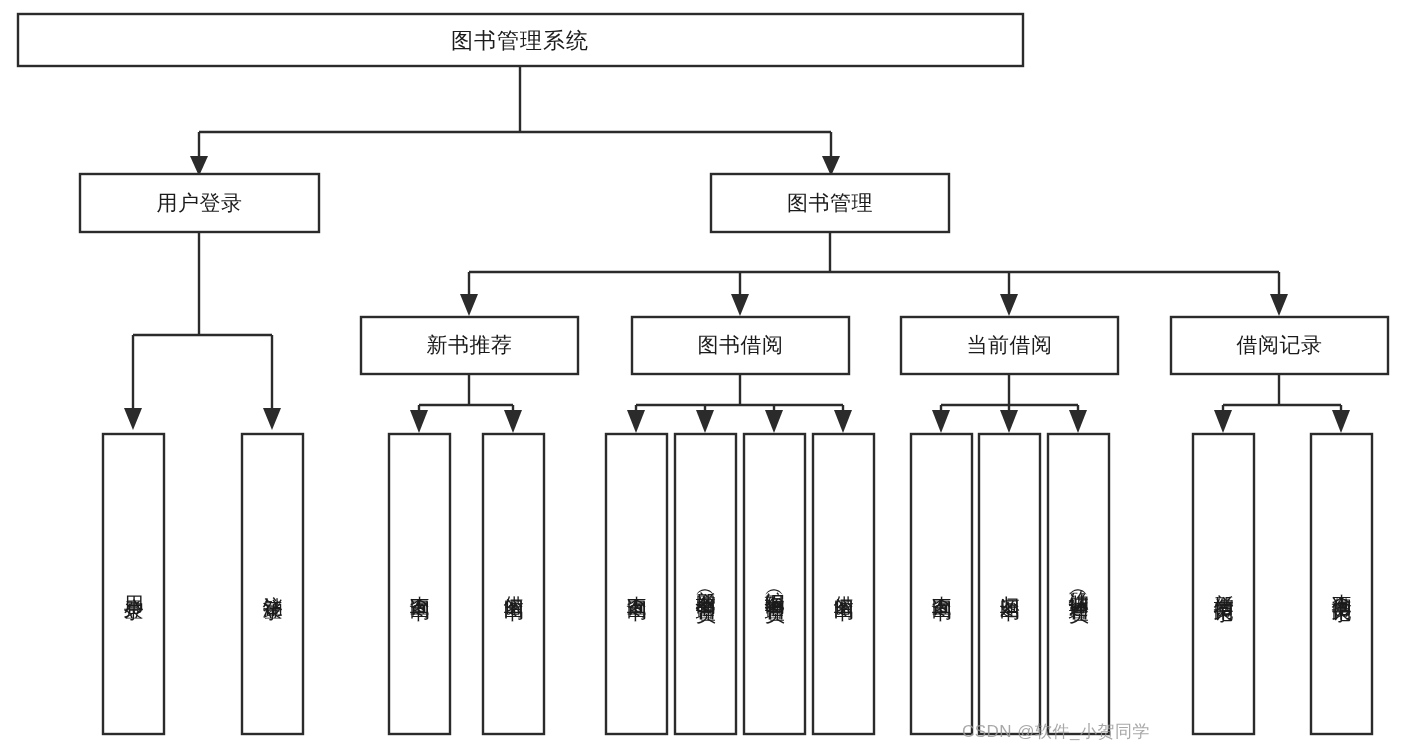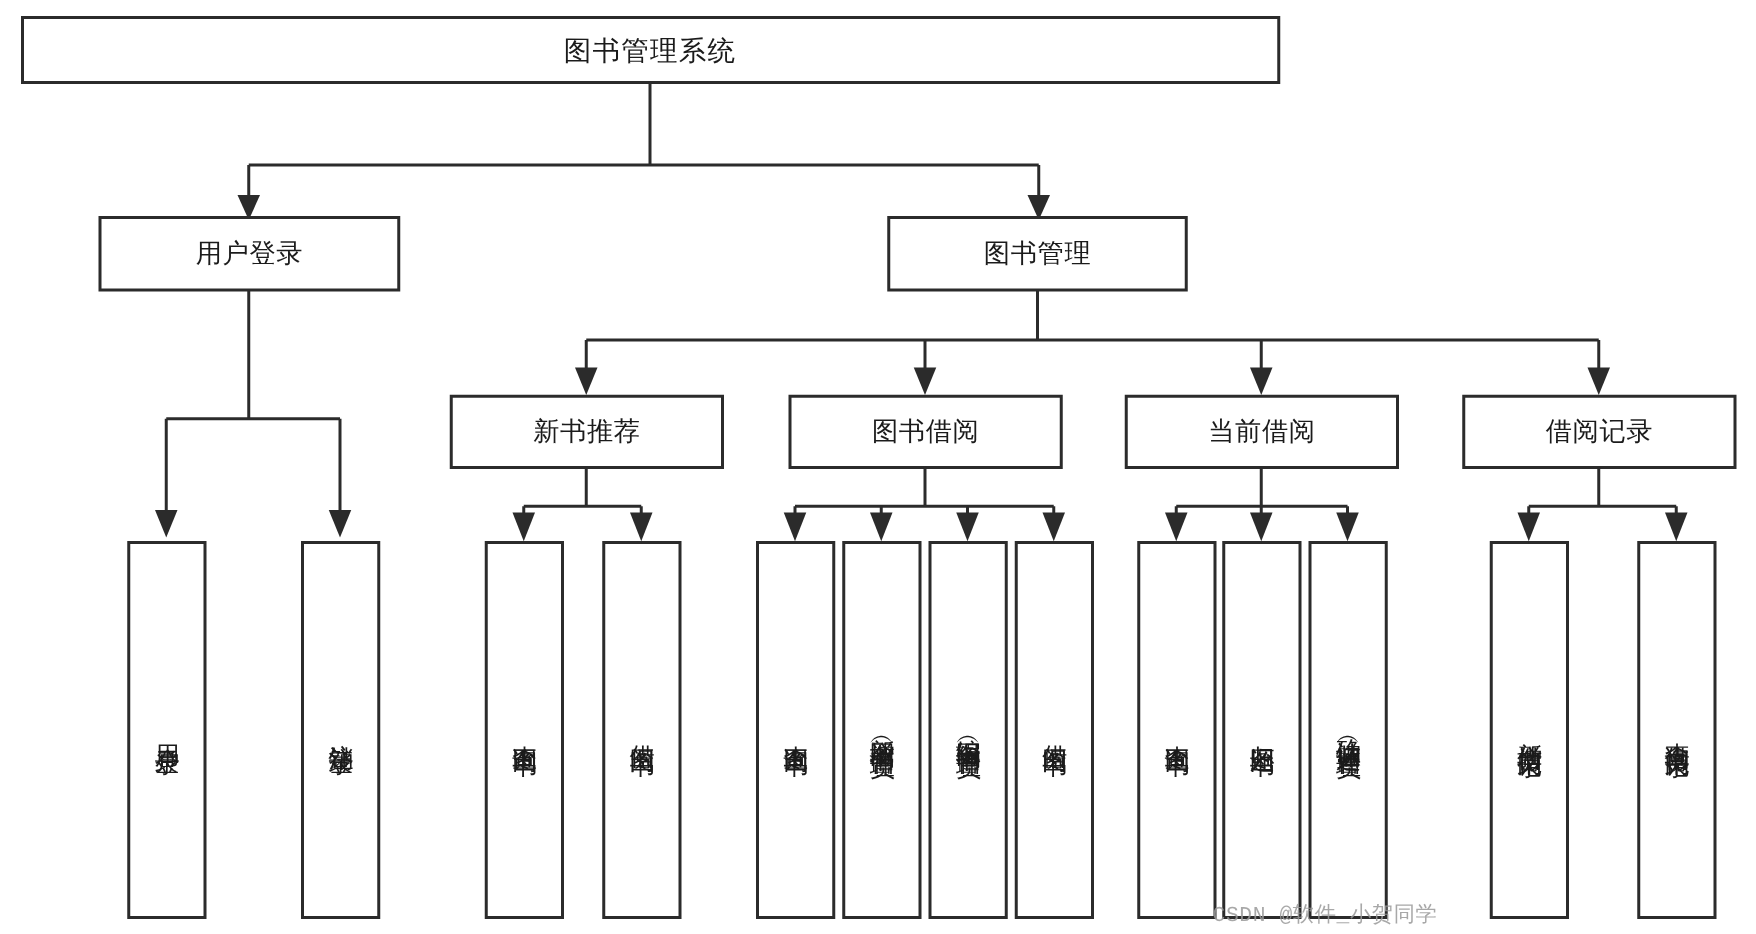--- a/index.html
+++ b/index.html
@@ -69,21 +69,21 @@
     line-height: 1.08;
     color: #1b1b1b;
     letter-spacing: 2px;
     white-space: nowrap;
     text-align: center;
   }
   #watermark {
     position: absolute;
     right: 8px;
     bottom: 4px;
-    font-family: Liberation Mono, monospace;
+    font-family: Liberation Sans, sans-serif;
     font-size: 17px;
     color: #9a9a9a;
     opacity: 0.85;
     white-space: nowrap;
     letter-spacing: 0.5px;
   }
 </style>
 </head>
 <body>
 

